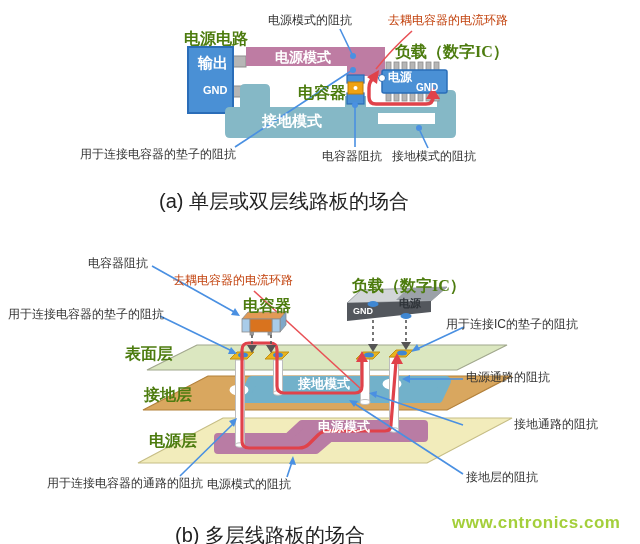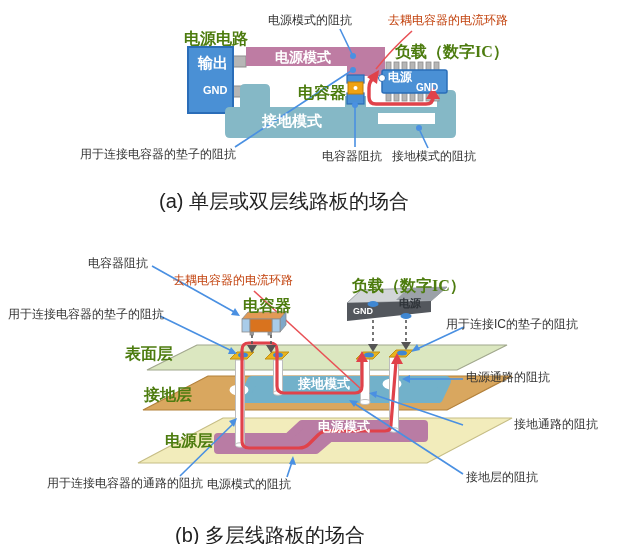--- a/index.html
+++ b/index.html
@@ -209,25 +209,26 @@
   <div class="caption" style="left:104px;top:188px;width:360px;">(a)  单层或双层线路板的场合</div>
 
   <div class="lbl" style="left:88px;top:257px;">电容器阻抗</div>
   <div class="lbl lbl-red" style="left:173px;top:274px;">去耦电容器的电流环路</div>
   <div class="lbl lbl-blue" style="left:352px;top:277px;">负载（数字IC）</div>
   <div class="lbl lbl-blue" style="left:243px;top:297px;">电容器</div>
   <div class="lbl" style="left:8px;top:308px;">用于连接电容器的垫子的阻抗</div>
   <div class="lbl" style="left:446px;top:318px;">用于连接IC的垫子的阻抗</div>
   <div class="lbl lbl-blue" style="left:125px;top:345px;">表面层</div>
   <div class="lbl lbl-blue" style="left:125px;top:386px;margin-left:19px;">接地层</div>
-  <div class="lbl lbl-blue" style="left:141px;top:432px;padding-left:24px;">电源层</div>
+  <div class="lbl lbl-blue" style="left:125px;top:432px;padding-left:24px;">电源层</div>
   <div class="lbl" style="left:466px;top:371px;">电源通路的阻抗</div>
   <div class="lbl" style="left:466px;top:418px;margin-left:48px;">接地通路的阻抗</div>
   <div class="lbl" style="left:466px;top:471px;text-align:right;">接地层的阻抗</div>
   <div class="lbl" style="left:47px;top:477px;">用于连接电容器的通路的阻抗</div>
   <div class="lbl" style="left:207px;top:478px;">电源模式的阻抗</div>
   <div class="lbl lbl-white" style="left:298px;top:377px;font-size:13px;">接地模式</div>
   <div class="lbl lbl-white" style="left:318px;top:420px;font-size:13px;">电源模式</div>
   <div class="lbl lbl-white" style="left:353px;top:306px;font-size:9px;">GND</div>
   <div class="lbl" style="left:399px;top:297px;font-size:11px;font-weight:bold;color:#2e3338;">电源</div>
   <div class="caption" style="left:90px;top:522px;width:360px;">(b)  多层线路板的场合</div>
+  <div class="watermark" style="left:452px;top:513px;">www.cntronics.com</div>
 
 </div>
 
 </body></html>

